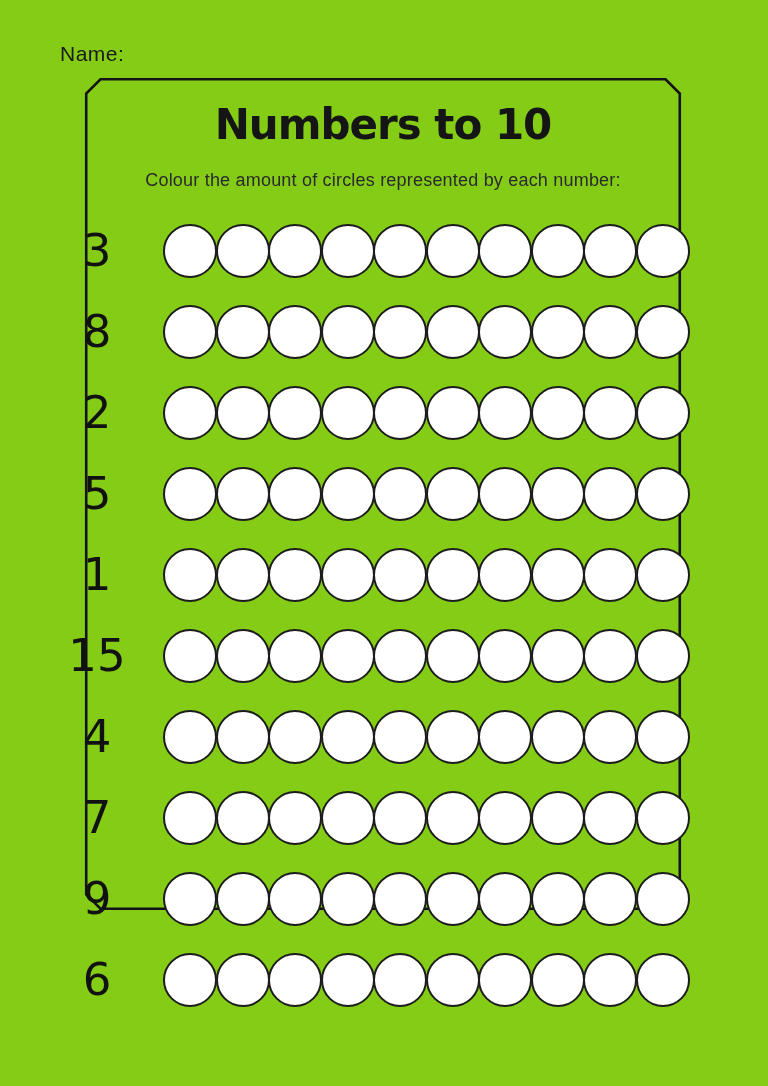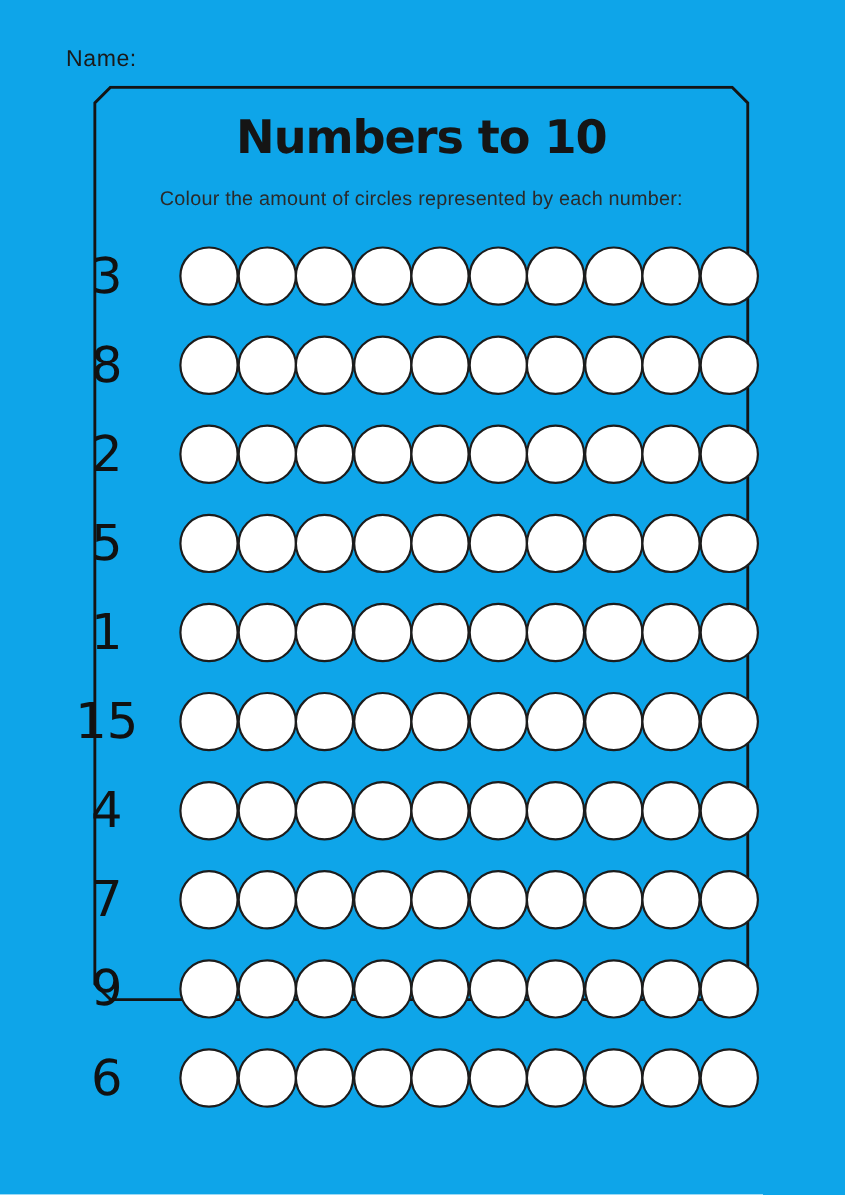--- a/index.html
+++ b/index.html
@@ -5,21 +5,21 @@
   html, body {
     margin: 0;
     padding: 0;
     background: #ffffff;
     font-family: "Liberation Sans", sans-serif;
   }
   .page {
     position: relative;
     width: 768px;
     height: 1086px;
-    background: #0ea5e9;
+    background: #84cc16;
     overflow: hidden;
   }
   .name-label {
     position: absolute;
     left: 60px;
     top: 42px;
     font-size: 21px;
     color: #1a1a1a;
     letter-spacing: 0.5px;
   }

